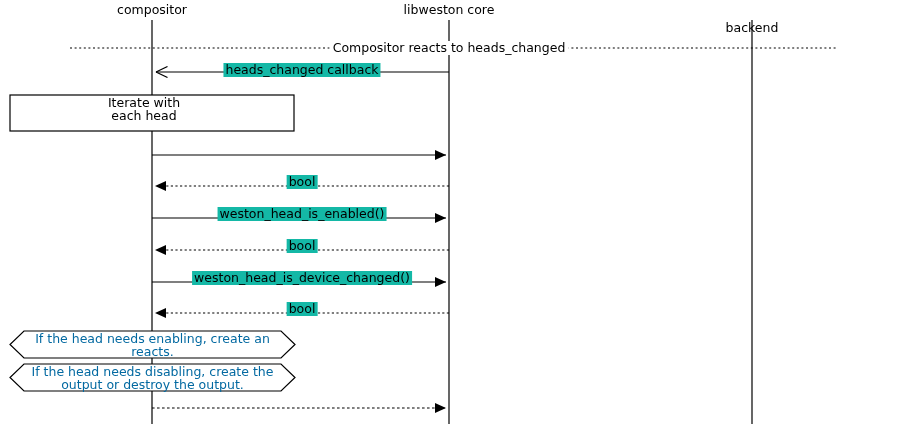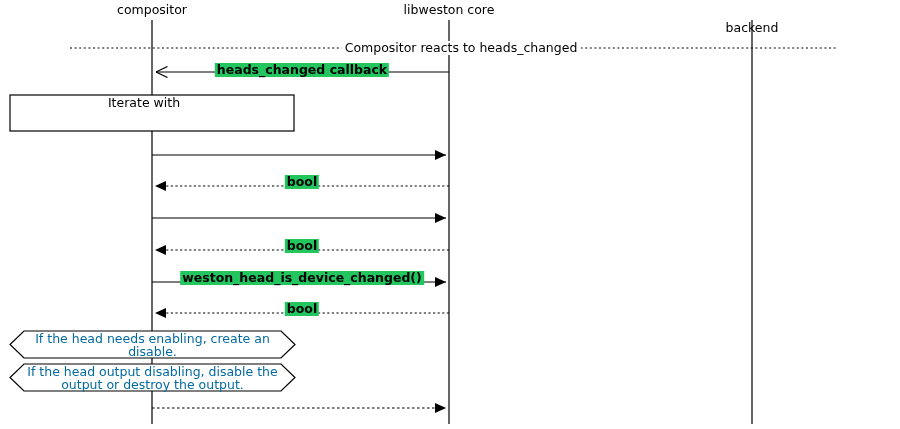--- a/index.html
+++ b/index.html
@@ -36,23 +36,22 @@
     white-space: nowrap;
     transform: translateX(-50%);
   }
   .msg-label {
     position: absolute;
     font-size: 12.5px;
     line-height: 14px;
     color: #000000;
     white-space: nowrap;
     transform: translateX(-50%);
-    background: #22c55e;
+    background: #14b8a6;
     padding: 0 2px;
-    font-weight: bold;
   }
   .divider-label {
     position: absolute;
     font-size: 12.5px;
     line-height: 14px;
     color: #000000;
     white-space: nowrap;
     transform: translateX(-50%);
     background: #ffffff;
     padding: 0 3px;
@@ -129,41 +128,43 @@
     <g>
       <path d="M24,331 L281,331 L295,344.5 L281,358 L24,358 L10,344.5 Z" fill="#ffffff" stroke="#000000" stroke-width="1.2"></path>
       <path d="M24,364 L281,364 L295,377.5 L281,391 L24,391 L10,377.5 Z" fill="#ffffff" stroke="#000000" stroke-width="1.2"></path>
     </g>
   </svg>
 
   <div class="lifeline-head" style="left:152px; top:3px;">compositor</div>
   <div class="lifeline-head" style="left:449px; top:3px;">libweston core</div>
   <div class="lifeline-head" style="left:752px; top:21px;">backend</div>
 
-  <div class="divider-label" style="left:449px; top:41px;margin-left:12px;">Compositor reacts to heads_changed</div>
+  <div class="divider-label" style="left:449px; top:41px;">Compositor reacts to heads_changed</div>
 
   <div class="msg-label" style="left:302px; top:63px;">heads_changed callback</div>
 
 
   <div class="msg-label" style="left:302px; top:175px;">bool</div>
 
+  <div class="msg-label" style="left:302px; top:207px;">weston_head_is_enabled()</div>
 
   <div class="msg-label" style="left:302px; top:239px;">bool</div>
 
   <div class="msg-label" style="left:302px; top:271px;">weston_head_is_device_changed()</div>
 
   <div class="msg-label" style="left:302px; top:302px;">bool</div>
 
   <div class="note-text" style="left:12px; top:96px; width:264px;">
     <span class="txt-line">Iterate with</span>
+    <span class="txt-line">each head</span>
   </div>
 
   <div class="hex-text" style="left:18px; top:332px; width:269px;">
     <span class="txt-line">If the head needs enabling, create an</span>
-    <span class="txt-line">disable.</span>
+    <span class="txt-line">reacts.</span>
   </div>
 
   <div class="hex-text" style="left:18px; top:365px; width:269px;">
-    <span class="txt-line">If the head output disabling, disable the</span>
+    <span class="txt-line">If the head needs disabling, create the</span>
     <span class="txt-line">output or destroy the output.</span>
   </div>
 
 </div>
 
 </body></html>

